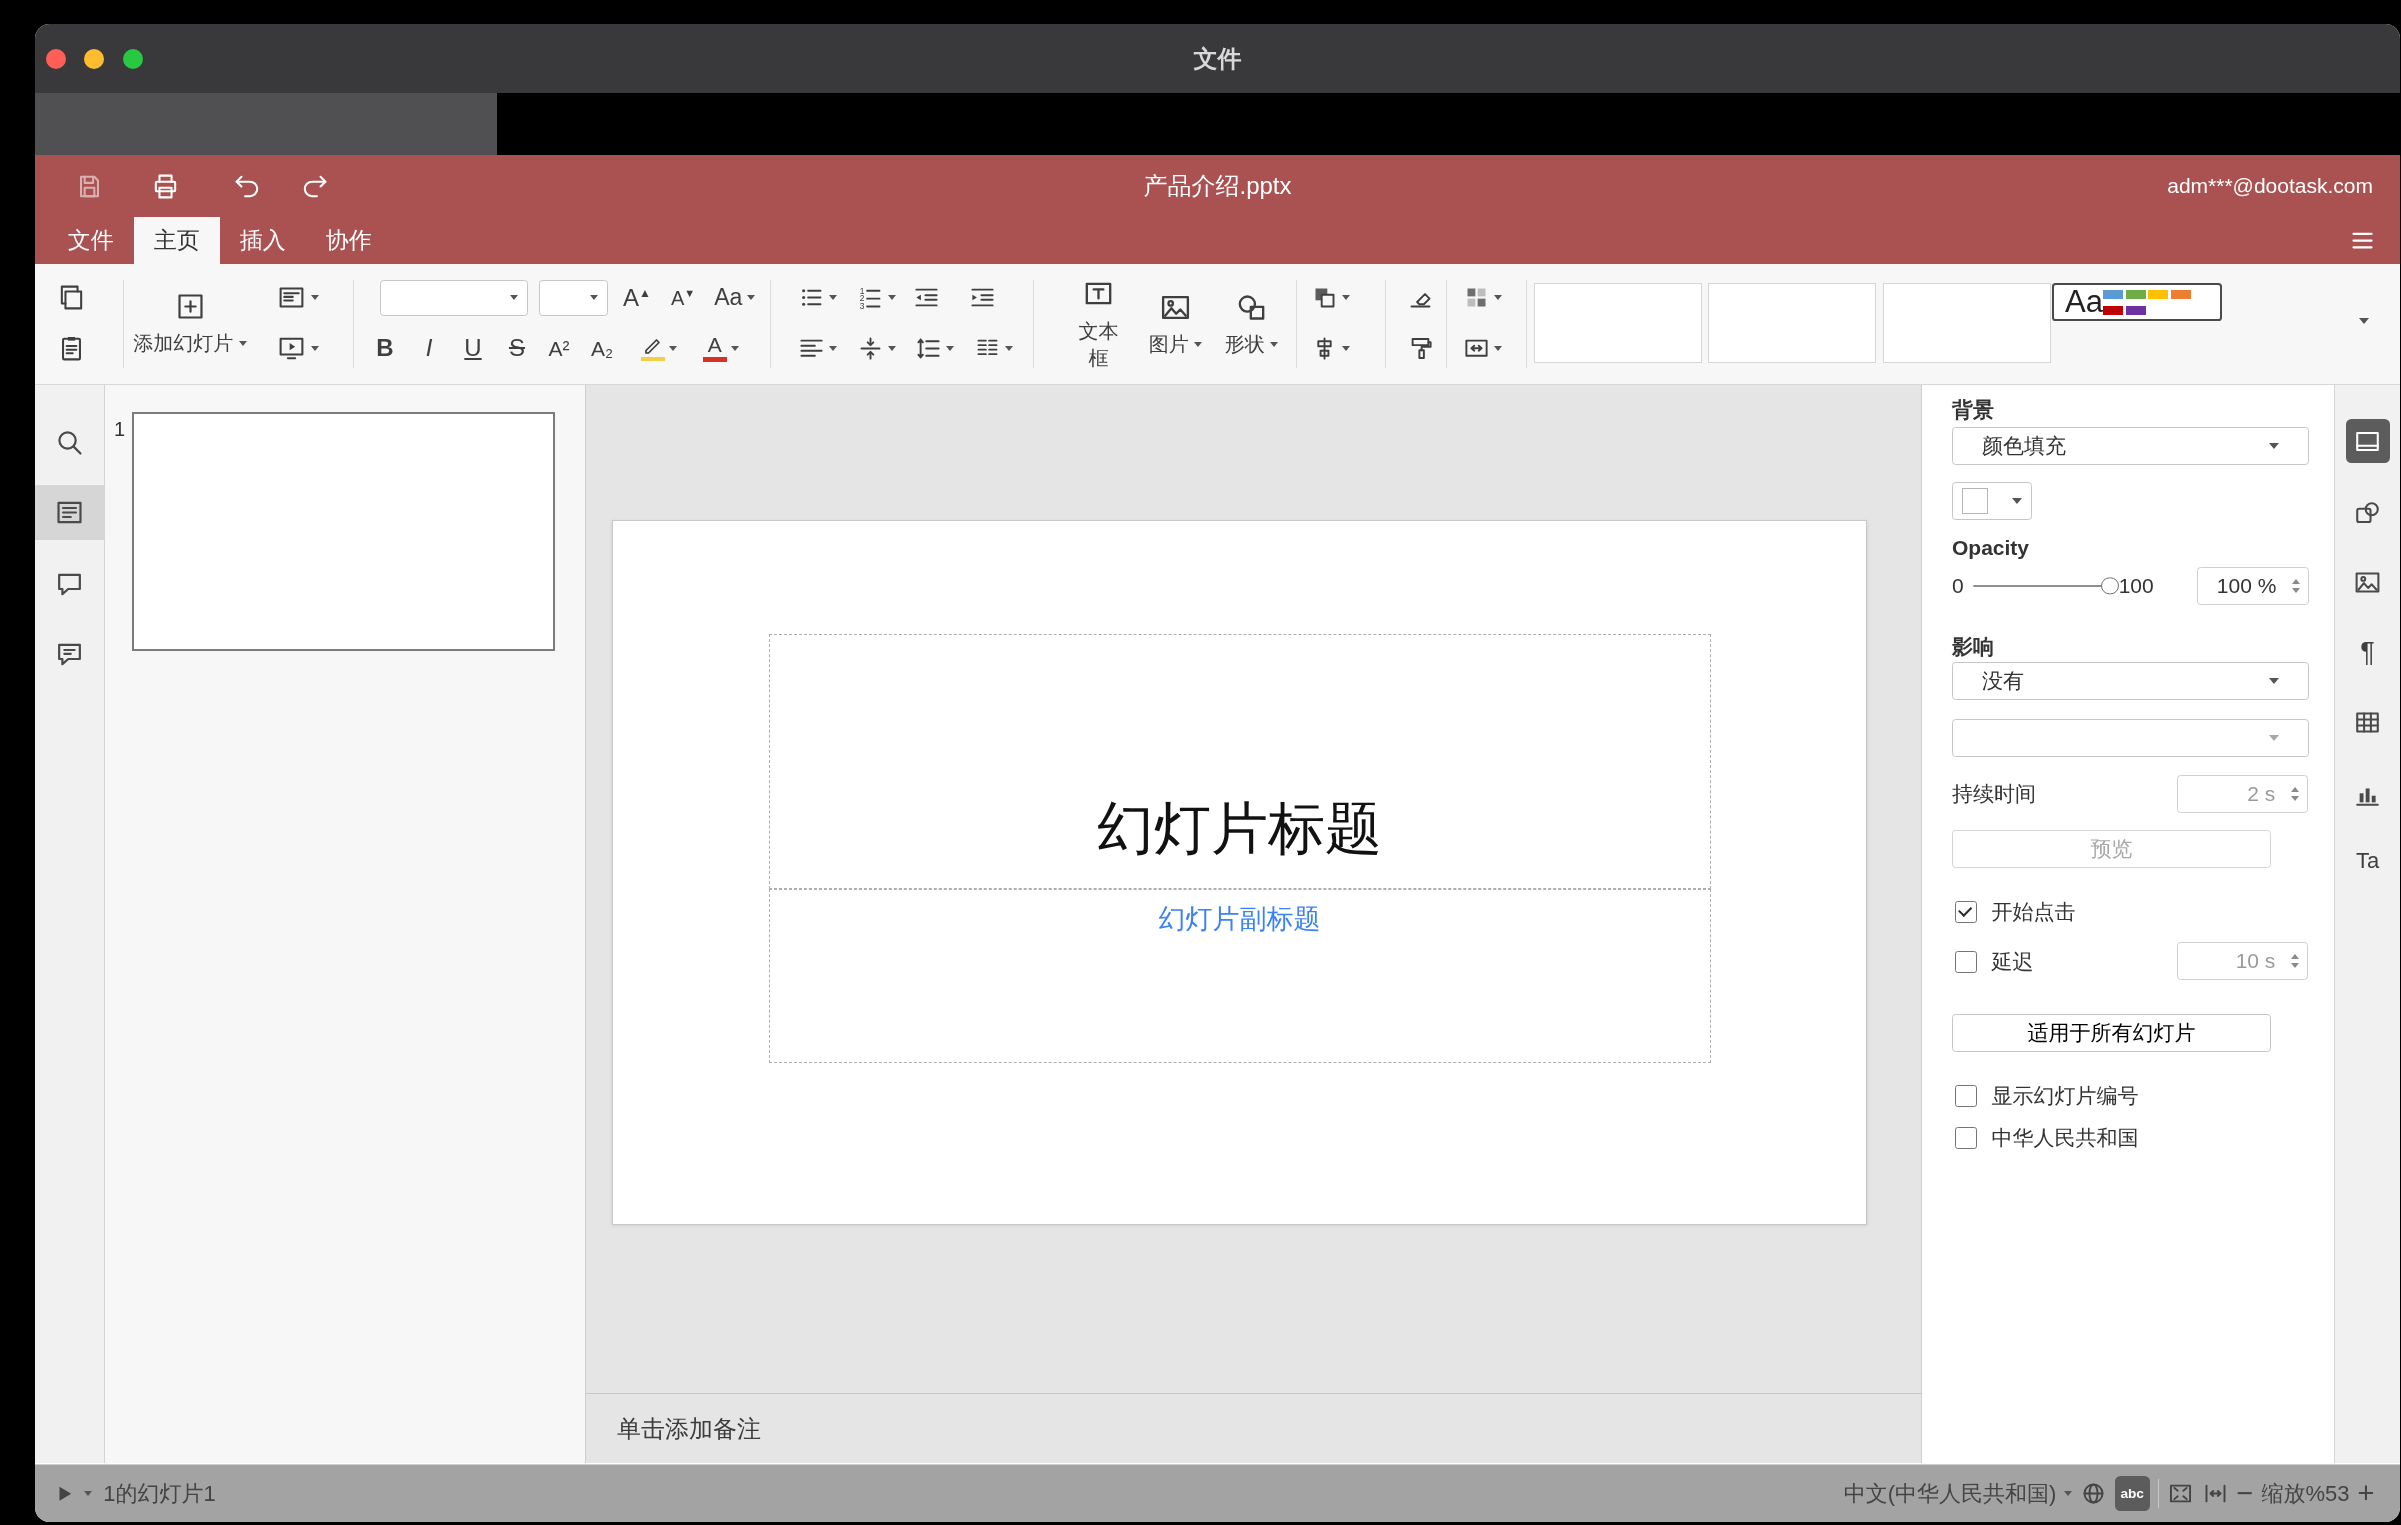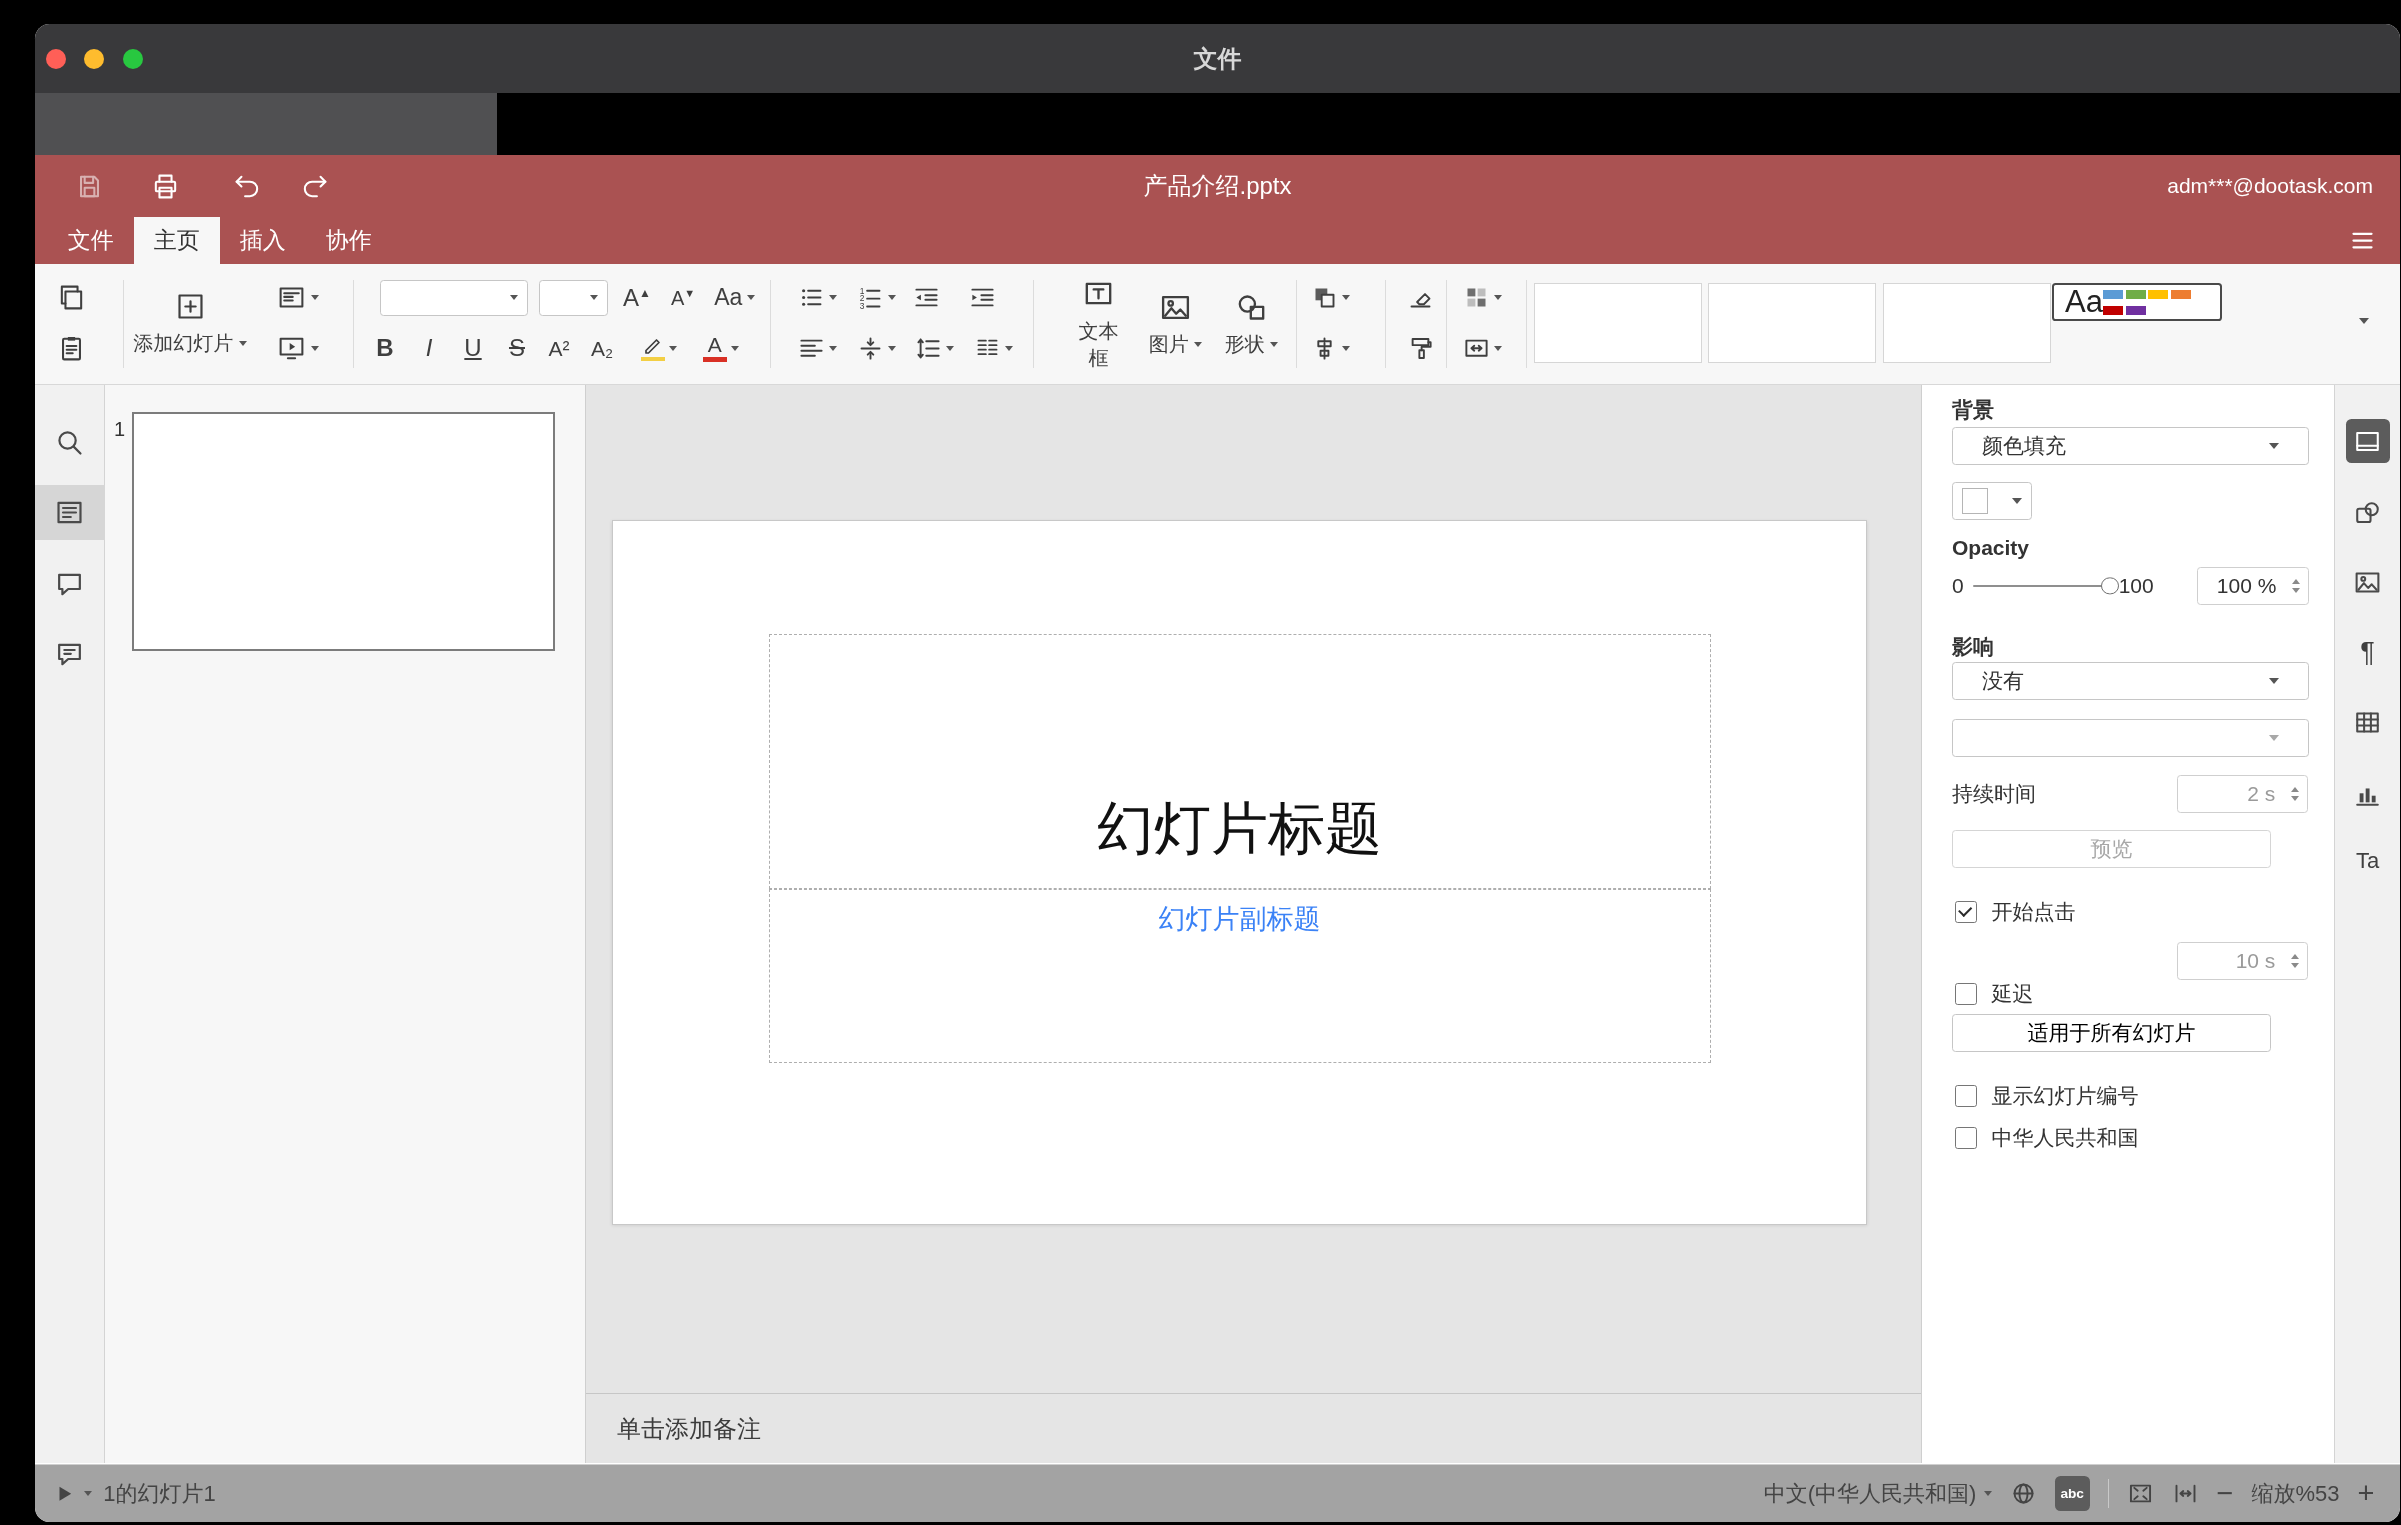--- a/index.html
+++ b/index.html
@@ -102,21 +102,21 @@
   .rstrip{position:absolute;left:2299px;top:361px;width:66px;height:1078px;background:#f1f1f1;
           border-left:0.9px solid #d4d4d4;box-sizing:border-box;color:#4a4a4a;}
   .rsactive{position:absolute;left:11px;top:34px;width:44px;height:44px;background:#5c5c5c;border-radius:5.5px;}
   .rsicon{position:absolute;left:50%;transform:translateX(-50%);width:40px;height:40px;display:flex;align-items:center;
           justify-content:center;background:none;border:none;color:#4a4a4a;cursor:pointer;padding:0;}
   .rsicon.on{color:#fff;}
   
   .statusbar{position:absolute;left:0;top:1440px;width:100%;height:58px;background:#a3a3a3;border-top:0.9px solid #cfcfcf;
              box-sizing:border-box;display:flex;align-items:center;justify-content:space-between;color:#444;font-size:22px;}
   .sbleft{display:flex;align-items:center;gap:11px;padding-left:16.4px;}
-  .sbright{display:flex;align-items:center;gap:18px;padding-right:25.5px;}
+  .sbright{display:flex;align-items:center;gap:8px;padding-right:25.5px;}
   .sbbtn{display:flex;align-items:center;gap:7.3px;background:none;border:none;color:#444;font-size:22px;cursor:pointer;padding:0;}
   .sbsep{width:0.9px;height:29px;background:#c9c9c9;}
   .abcbox{width:35px;height:35px;background:#5c5c5c;border-radius:5.5px;color:#fff;display:flex;align-items:center;
           justify-content:center;font-size:13.7px;font-weight:bold;}
   .zoomtxt{font-size:22px;color:#444;}
   .pm{font-size:29px;line-height:1;color:#444;}
   
   svg.ic{display:block;fill:none;stroke:currentColor;stroke-width:1.7;stroke-linecap:round;stroke-linejoin:round;}
   svg.ic text{stroke:none;fill:currentColor;font-family:"Liberation Sans",sans-serif;}
 </style>
@@ -594,21 +594,21 @@
           <i class="spdn"></i>
         </span>
     </div>
 
     <button class="pbtn dis" style="top:445px;">预览</button>
 
     <div class="cbrow" style="top:507px;">
       <span class="cb checked"></span>
       <span>开始点击</span>
     </div>
-    <div class="cbrow" style="top:557px;margin-top:32px;">
+    <div class="cbrow" style="top:557px;">
       <span class="cb"></span>
       <span>延迟</span>
     </div>
     <div class="spin" style="position:absolute;left:255px;top:557px;width:131px;">
       <span class="spin-val dis">10 s</span>
       <span class="spin-arr">
           <i class="spup"></i>
           <i class="spdn"></i>
         </span>
     </div>

